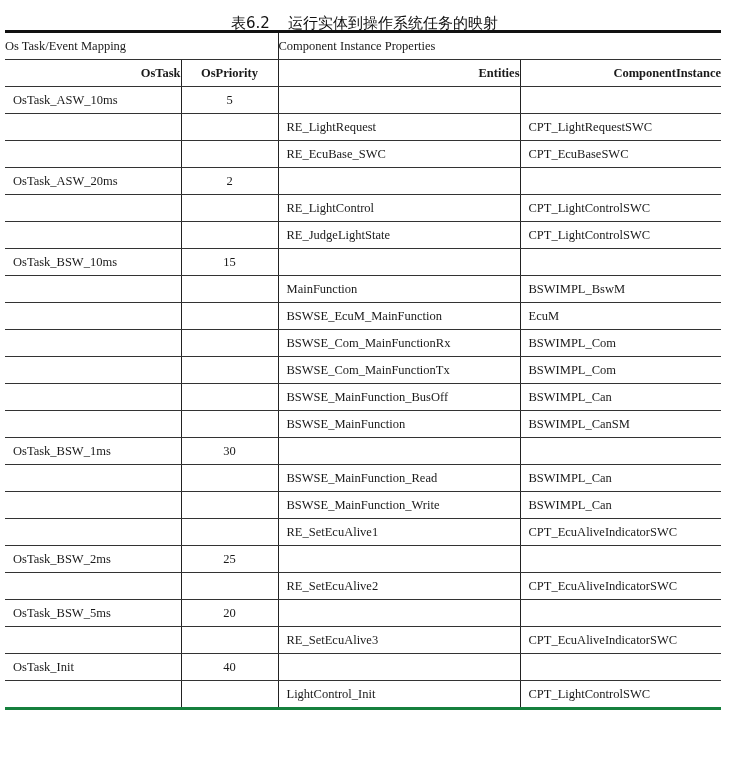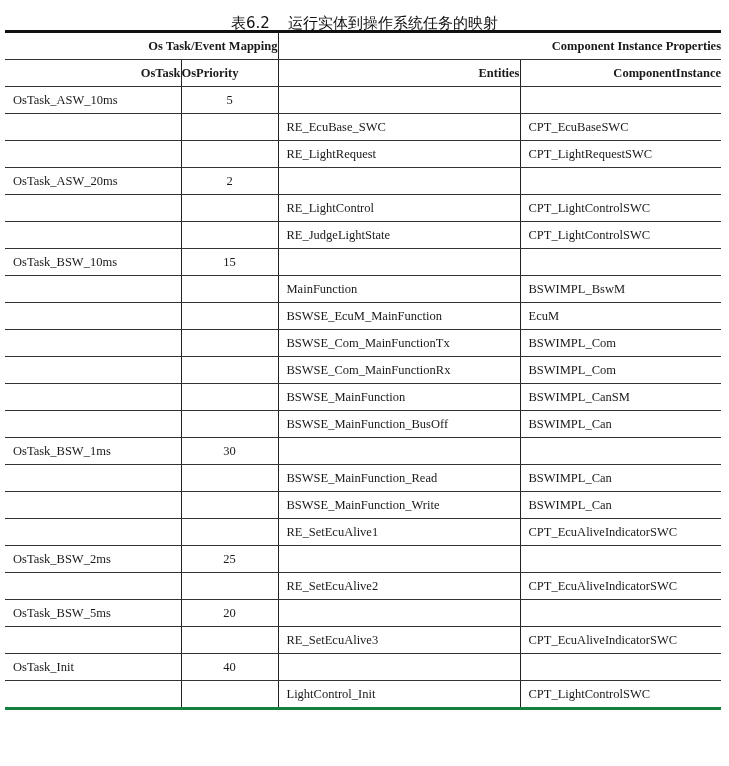--- a/index.html
+++ b/index.html
@@ -8,23 +8,23 @@
   .caption { position: absolute; top: 12px; left: 0; width: 729px; text-align: center;
              font-family: "DejaVu Sans", "Liberation Sans", sans-serif; font-size: 15px;
              line-height: 22px; color: #111; }
   .caption .num { margin-right: 18px; }
   table { position: absolute; top: 30px; left: 5px; width: 716px; border-collapse: collapse;
           table-layout: fixed; }
   col.c1 { width: 176px; } col.c2 { width: 97px; } col.c3 { width: 242px; } col.c4 { width: 201px; }
   th, td { height: 26px; padding: 0 0 0 8px; font-size: 12.5px; line-height: 26px;
            white-space: nowrap; overflow: hidden; border-bottom: 1.4px solid #333; }
   td + td, th + th { border-left: 1.4px solid #222; }
-  tr.top th { border-top: 3px solid #111; text-align: right; font-weight: bold; font-size: 12.5px; padding-left: 0; }
+  tr.top th { border-top: 3px solid #111; text-align: left; font-weight: normal; font-size: 12.5px; padding-left: 0; }
   tr.sub th { text-align: right; font-weight: bold; }
-  tr.sub th.center { text-align: left; padding-left: 0; }
+  tr.sub th.center { text-align: center; padding-left: 0; }
   td.prio { text-align: center; padding-left: 0; }
   tr.last td { border-bottom: 3px solid #15803d; }
 </style>
 </head>
 <body>
 
 <div class="caption">
   <span class="num">表6.2</span><span>运行实体到操作系统任务的映射</span>
 </div>
 
@@ -50,28 +50,28 @@
   <tbody id="tbody">
       <tr>
         <td>OsTask_ASW_10ms</td>
         <td class="prio">5</td>
         <td></td>
         <td></td>
       </tr>
       <tr>
         <td></td>
         <td class="prio"></td>
-        <td>RE_EcuBase_SWC</td>
-        <td>CPT_EcuBaseSWC</td>
+        <td>RE_LightRequest</td>
+        <td>CPT_LightRequestSWC</td>
       </tr>
       <tr>
         <td></td>
         <td class="prio"></td>
-        <td>RE_LightRequest</td>
-        <td>CPT_LightRequestSWC</td>
+        <td>RE_EcuBase_SWC</td>
+        <td>CPT_EcuBaseSWC</td>
       </tr>
       <tr>
         <td>OsTask_ASW_20ms</td>
         <td class="prio">2</td>
         <td></td>
         <td></td>
       </tr>
       <tr>
         <td></td>
         <td class="prio"></td>
@@ -98,40 +98,40 @@
       </tr>
       <tr>
         <td></td>
         <td class="prio"></td>
         <td>BSWSE_EcuM_MainFunction</td>
         <td>EcuM</td>
       </tr>
       <tr>
         <td></td>
         <td class="prio"></td>
+        <td>BSWSE_Com_MainFunctionRx</td>
+        <td>BSWIMPL_Com</td>
+      </tr>
+      <tr>
+        <td></td>
+        <td class="prio"></td>
         <td>BSWSE_Com_MainFunctionTx</td>
         <td>BSWIMPL_Com</td>
       </tr>
       <tr>
         <td></td>
         <td class="prio"></td>
-        <td>BSWSE_Com_MainFunctionRx</td>
-        <td>BSWIMPL_Com</td>
+        <td>BSWSE_MainFunction_BusOff</td>
+        <td>BSWIMPL_Can</td>
       </tr>
       <tr>
         <td></td>
         <td class="prio"></td>
         <td>BSWSE_MainFunction</td>
         <td>BSWIMPL_CanSM</td>
-      </tr>
-      <tr>
-        <td></td>
-        <td class="prio"></td>
-        <td>BSWSE_MainFunction_BusOff</td>
-        <td>BSWIMPL_Can</td>
       </tr>
       <tr>
         <td>OsTask_BSW_1ms</td>
         <td class="prio">30</td>
         <td></td>
         <td></td>
       </tr>
       <tr>
         <td></td>
         <td class="prio"></td>

